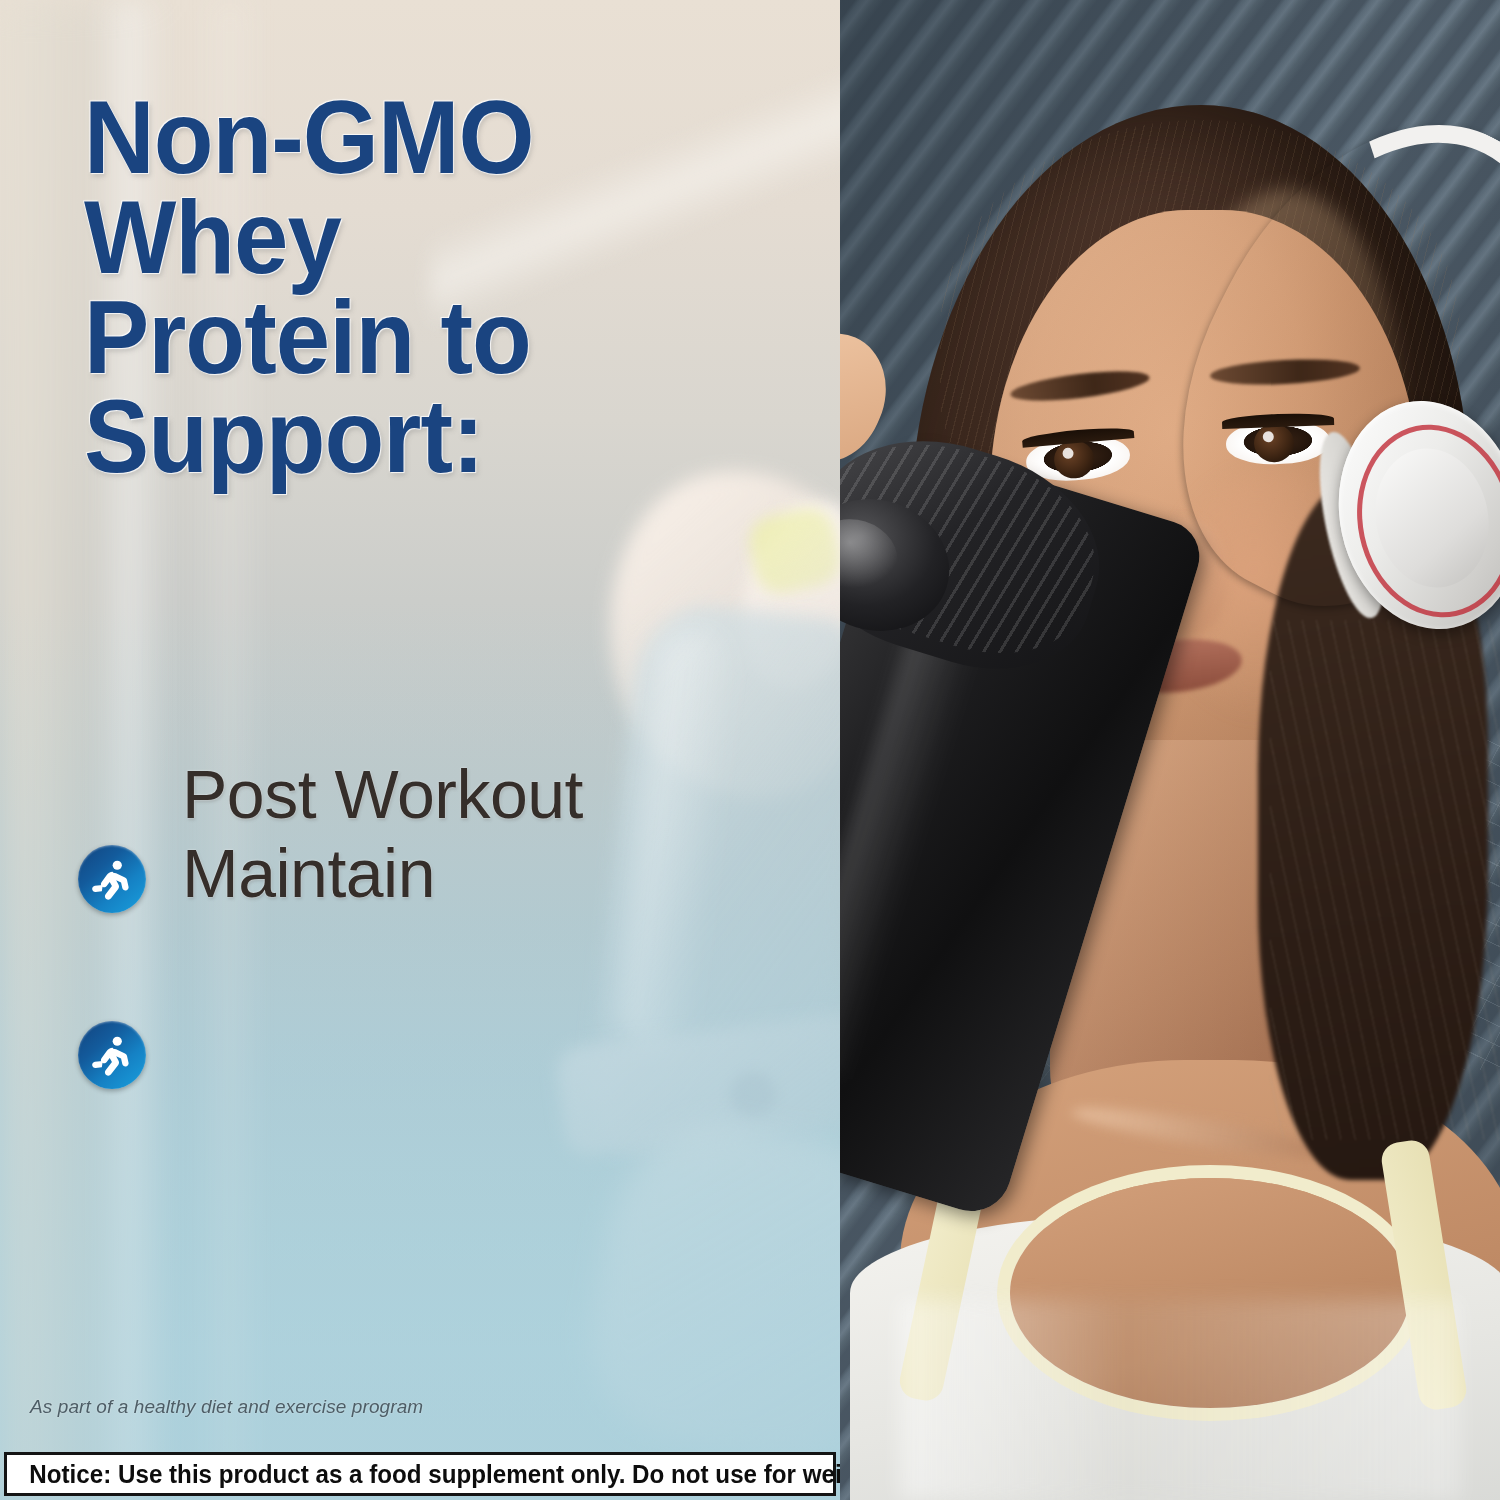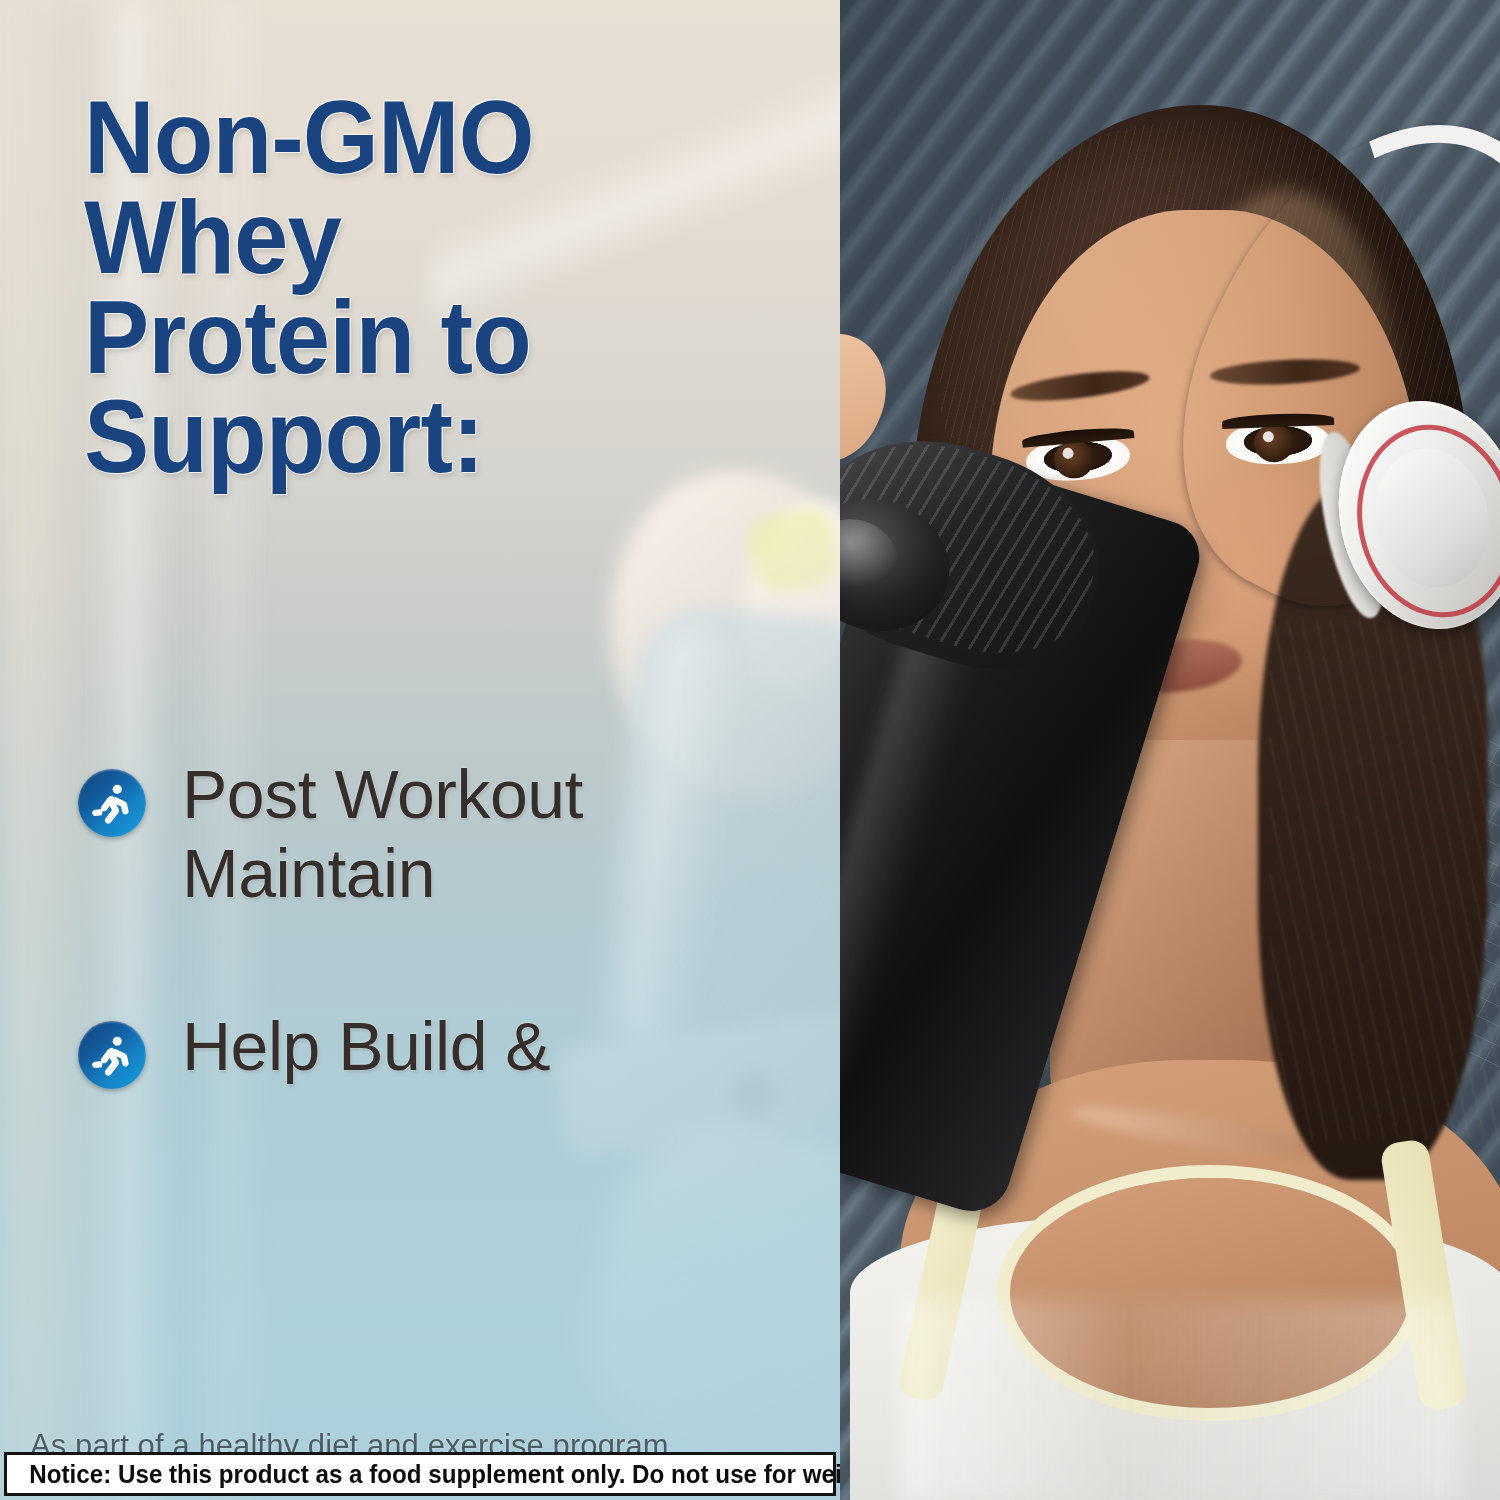--- a/index.html
+++ b/index.html
@@ -118,21 +118,21 @@
     text-shadow:
       0 0 3px rgba(255,255,255,.95),
       1px 1px 0 rgba(255,255,255,.7),
       -1px -1px 0 rgba(255,255,255,.7),
       2px 3px 5px rgba(120,120,120,.35);
   }
   .headline .hl-line{display:block;white-space:nowrap;}
 
   
   .bullets{position:absolute;left:78px;top:755px;width:720px;}
-  .bullet{display:flex;align-items:flex-start;margin-bottom:94px;}
+  .bullet{display:flex;align-items:flex-end;margin-bottom:94px;}
   .bullet:last-child{margin-bottom:0;}
   .bullet-icon{
     flex:0 0 auto;width:68px;height:68px;border-radius:50%;
     background:linear-gradient(138deg,#12437e 0%,#135b9c 34%,#1581c4 64%,#19a0de 100%);
     box-shadow:0 2px 5px rgba(0,0,0,.30), inset 0 1px 2px rgba(255,255,255,.35);
     display:flex;align-items:center;justify-content:center;
     margin-top:14px;
   }
   .bullet-icon svg{width:42px;height:42px;display:block;}
   .bullet-text{
@@ -142,26 +142,27 @@
     font-size:68px;
     line-height:1.16;
     color:#352e2a;
     letter-spacing:-.5px;
     text-shadow:0 0 2px rgba(255,255,255,.75), 1px 2px 3px rgba(110,110,110,.30);
   }
   .bullet-text span{display:block;white-space:nowrap;}
 
   
   .disclaimer{
-    position:absolute;left:30px;top:1428px;
+    position:absolute;left:30px;top:1396px;
     font-family:"Liberation Sans", sans-serif;
-    font-size:31px;
+    font-size:19px;
     color:#4d5d66;
     letter-spacing:.1px;
     text-shadow:0 0 2px rgba(255,255,255,.5);
+    font-style:italic;
   }
 
   
   .notice-bar{
     position:absolute;left:4px;top:1452px;width:832px;height:44px;
     background:#ffffff;
     border:3px solid #141414;
     box-sizing:border-box;
     display:flex;align-items:center;
   }
@@ -488,21 +489,20 @@
       <div class="bullet-icon">
         <svg viewBox="0 0 64 64" aria-hidden="true">
           <g fill="#ffffff">
             <circle cx="40" cy="11" r="7"></circle>
             <path d="M33 21 c-4 0 -7 2 -9 5 l-8 11 c-1.6 2.2 -1.1 5.2 1.1 6.8 c2.2 1.6 5.2 1.1 6.8 -1.1 l4.6 -6.3 l3.4 6.4 l-9.6 12.5 c-1.8 2.3 -1.3 5.5 1 7.2 c2.3 1.8 5.5 1.3 7.2 -1 l11 -14.4 c1.4 -1.9 1.6 -4.4 0.5 -6.4 l-3.6 -6.8 l7.4 3.4 l1.9 8.5 c0.6 2.6 3.2 4.3 5.8 3.7 c2.6 -0.6 4.3 -3.2 3.7 -5.8 l-2.3 -10.3 c-0.4 -1.7 -1.5 -3.1 -3.1 -3.8 l-13.6 -6.2 c-1.4 -0.6 -2.8 -0.9 -4.2 -0.9 z"></path>
             <path d="M18 41 l-12 1.4 c-2.6 0.3 -4.5 2.7 -4.2 5.3 c0.3 2.6 2.7 4.5 5.3 4.2 l9.4 -1.1 z"></path>
           </g>
         </svg>
       </div>
       <div class="bullet-text">
-        <span>Help Build &amp;</span>
       </div>
     </div>
 
   </div>
 
   <div class="disclaimer">As part of a healthy diet and exercise program</div>
 
   <div class="notice-bar">
     <div class="notice-text">Notice: Use this product as a food supplement only. Do not use for weight reduction.</div>
   </div>

